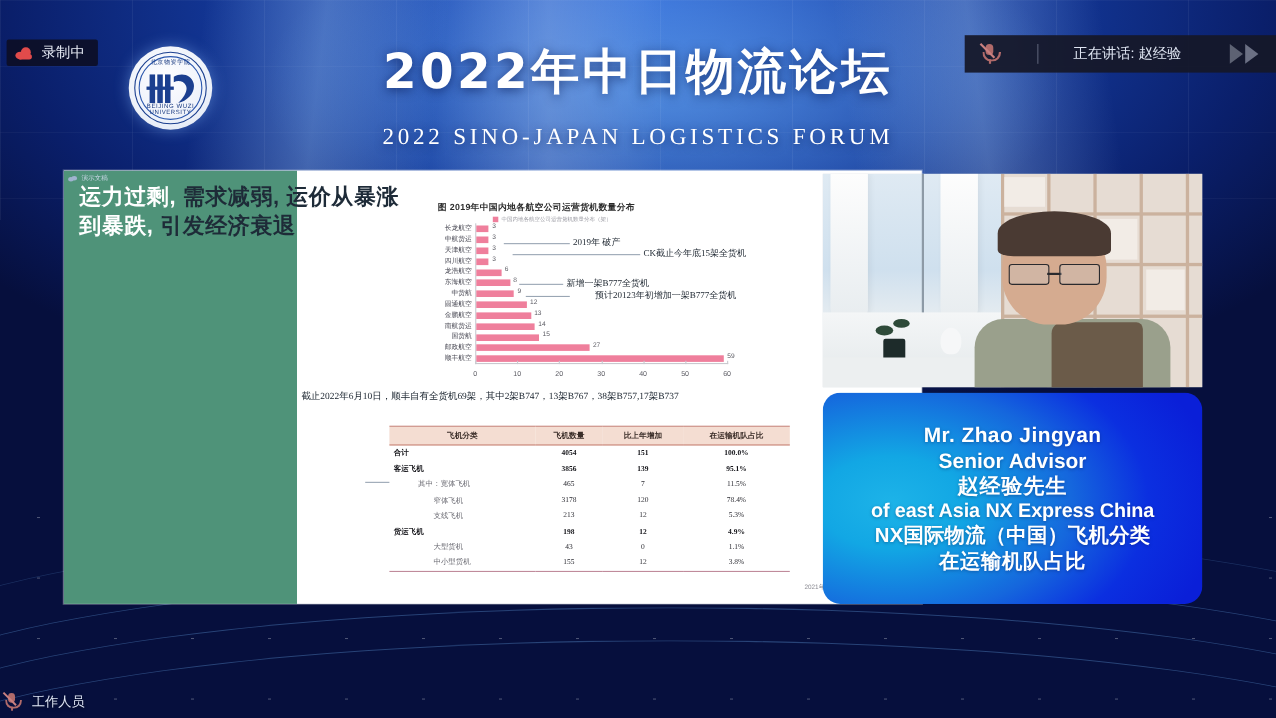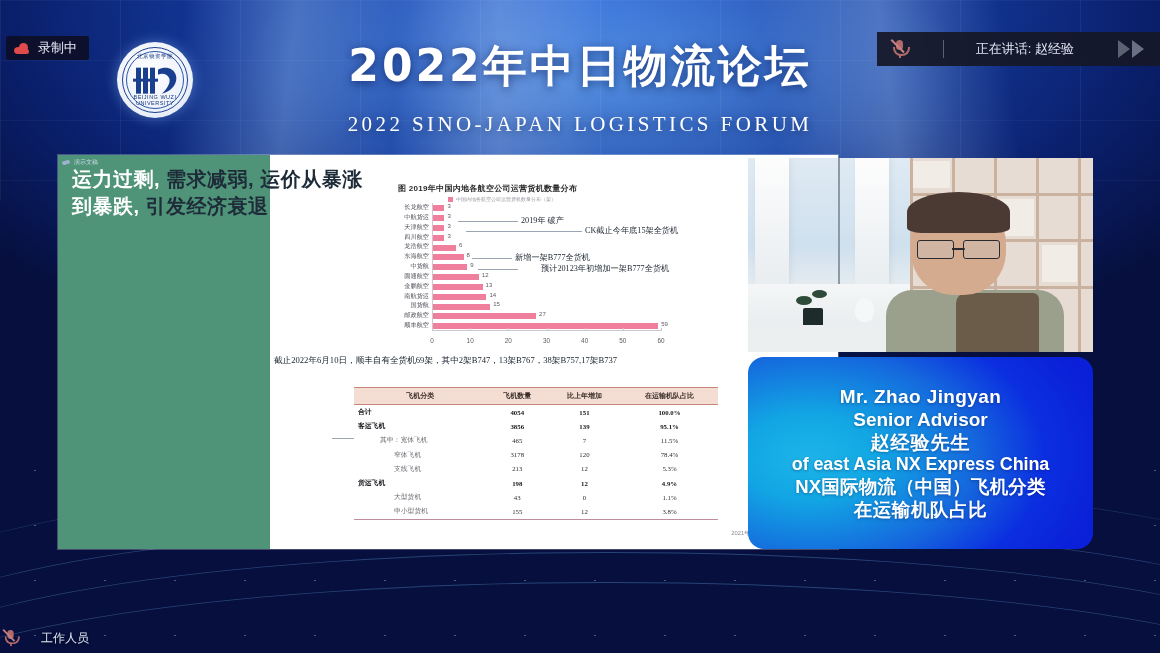--- a/index.html
+++ b/index.html
@@ -157,21 +157,21 @@
   .namecard .inner{text-align:center;color:#fff;line-height:1.22;padding:0 6px;}
   .namecard .ln{font-weight:700;text-shadow:0 1px 3px rgba(0,10,60,.35);}
   .namecard .l1{font-size:19px;letter-spacing:.4px;}
   .namecard .l2{font-size:19px;letter-spacing:1px;}
   .namecard .l3{font-size:19px;}
   .namecard .l4{font-size:18px;letter-spacing:-.1px;}
   .namecard .l5{font-size:18.5px;letter-spacing:.2px;}
   .namecard .l6{font-size:18.5px;letter-spacing:.6px;}
 
   
-  .staff{position:absolute;left:4px;bottom:6px;display:flex;align-items:center;gap:24px;color:#dfe6f5;font-size:12px;
+  .staff{position:absolute;left:4px;bottom:6px;display:flex;align-items:center;gap:12px;color:#dfe6f5;font-size:12px;
      text-shadow:0 1px 3px rgba(0,0,0,.6);}
   .staff .mic-ico{transform:scale(.9);}
 </style>
 </head>
 <body>
 
 <div id="stage">
 
   <div class="grid-faint"></div>
   <div class="sweep s1"></div>

